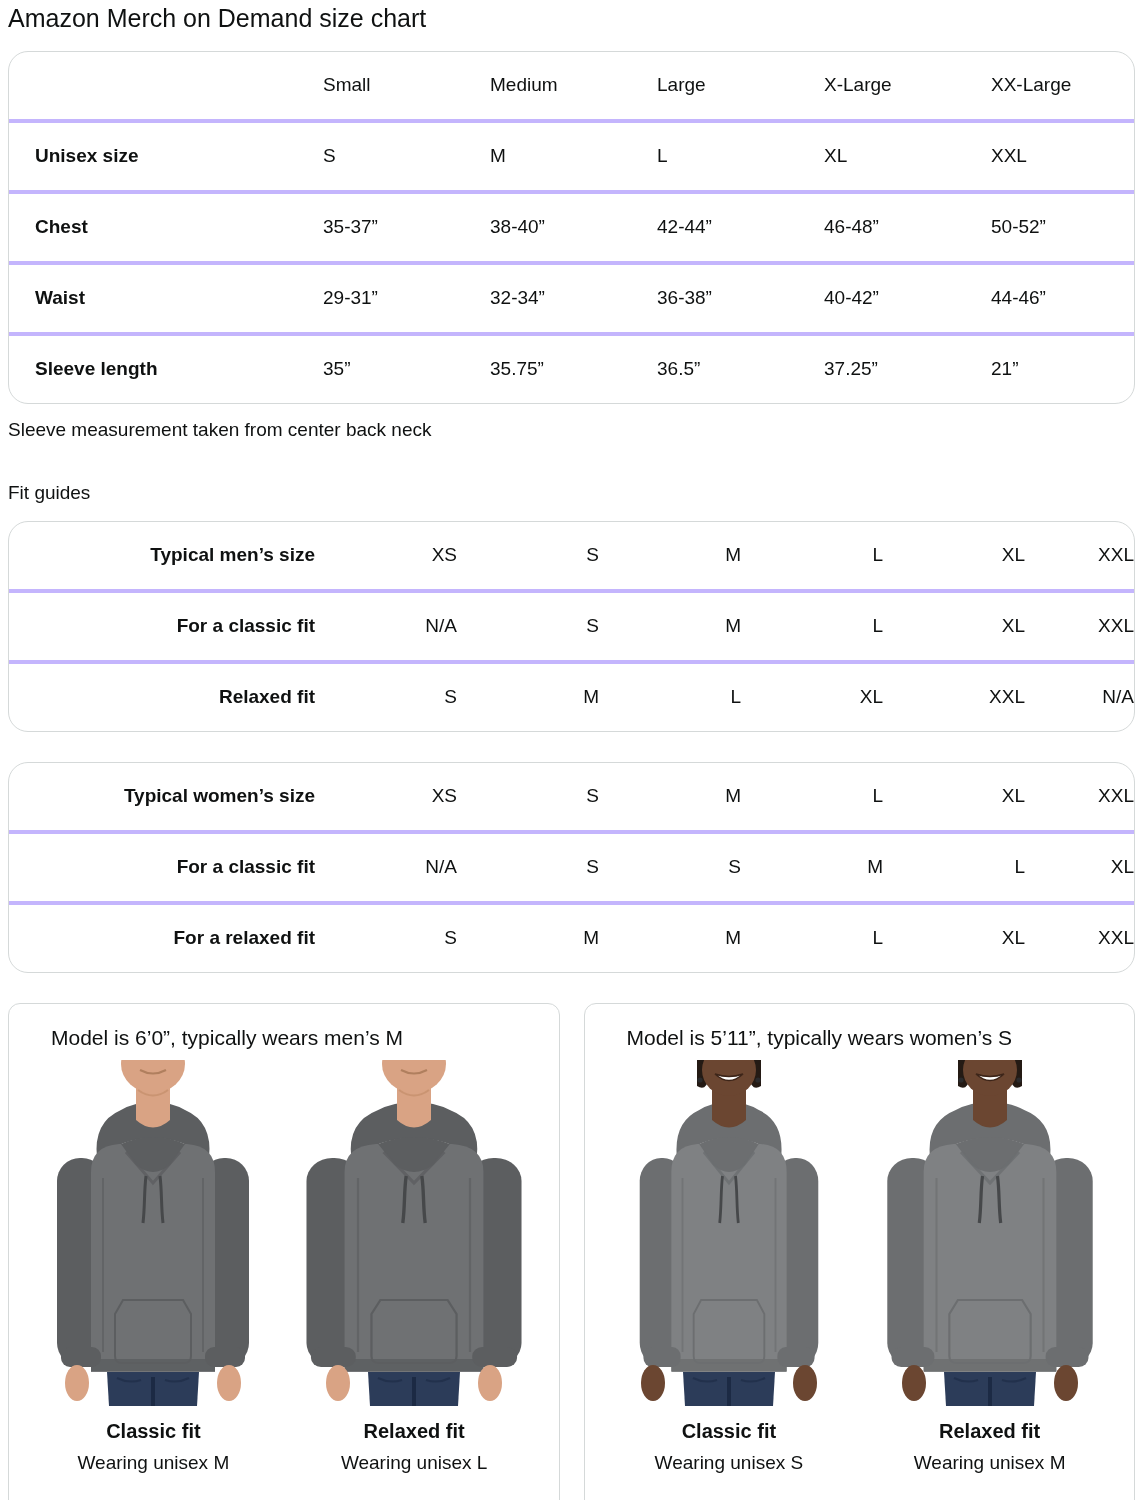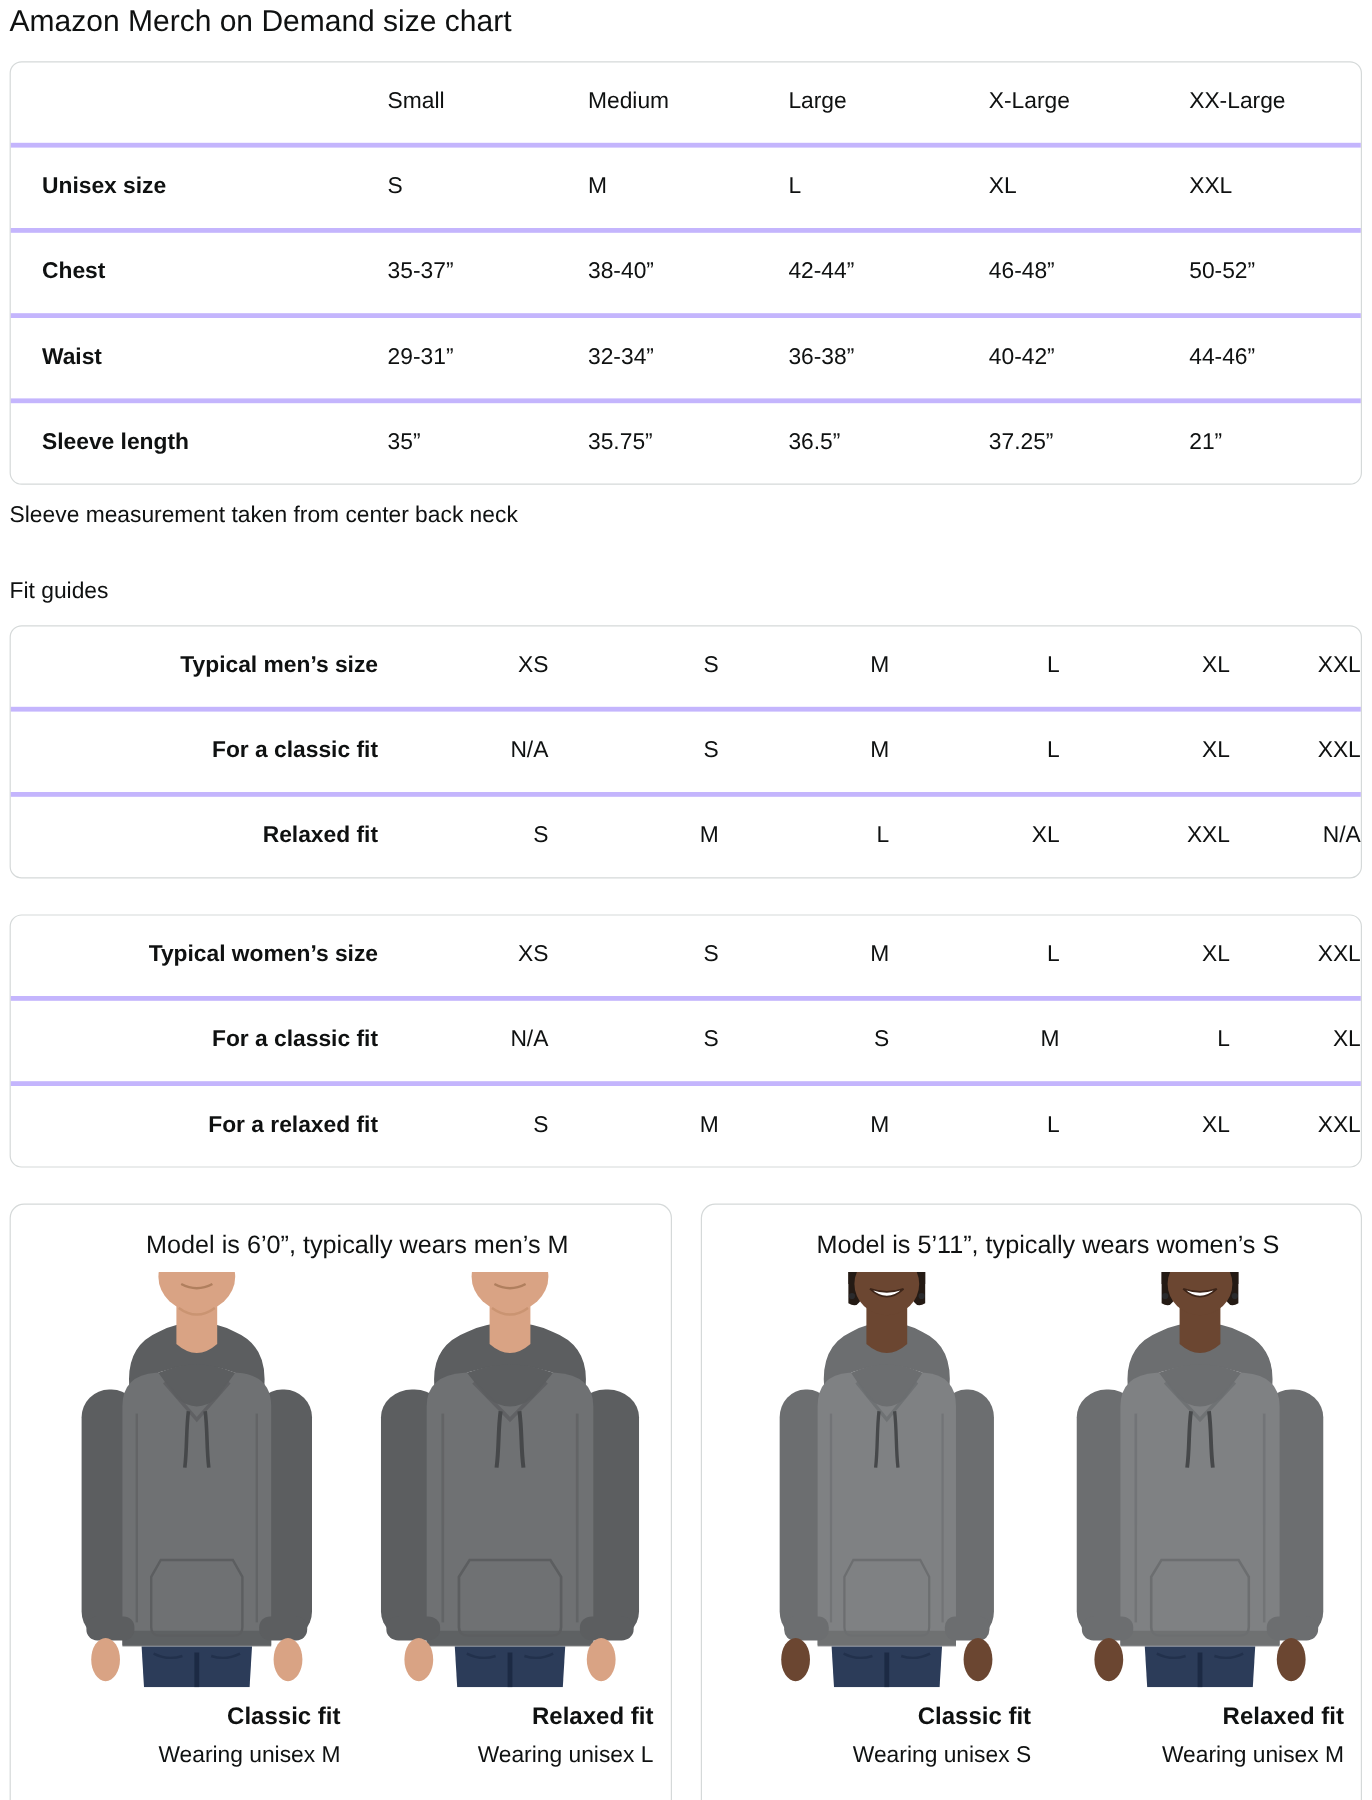--- a/index.html
+++ b/index.html
@@ -6,21 +6,21 @@
   body {
     width:1143px; height:1500px; overflow:hidden;
     font-family:"Liberation Sans", sans-serif;
     color:#0f1111; box-sizing:border-box;
   }
   .page { padding:3px 8px 0 8px; }
 
   .page-title { font-size:25px; font-weight:400; margin:0 0 17px 0; line-height:1.25; }
 
   .sc-table {
-    border:1px solid #d5d9d9; border-radius:10px;
+    border:1px solid #d5d9d9; border-radius:20px;
     background:#fff;
   }
   .trow {
     display:grid; min-height:67px; align-items:center;
     font-size:19px; line-height:1.2;
   }
   .t5 .trow { grid-template-columns:306px 167px 167px 167px 167px auto; }
   .t6 .trow { grid-template-columns:306px 142px 142px 142px 142px 142px auto;text-align:right; }
   .trow + .trow { border-top:4px solid #c4b5fd; }
   .trow .lbl { font-weight:700; padding-left:26px; }
@@ -32,23 +32,23 @@
   .section-heading { font-size:19px; font-weight:400; margin:41px 0 17px 0; }
 
   .gap30 { height:30px; }
 
   .cards { display:flex; gap:24px; margin-top:30px; }
   .card {
     flex:1; border:1px solid #d5d9d9; border-radius:12px;
     padding:20px 14px 22px 14px; box-sizing:border-box; min-height:524px;
     background:#fff;
   }
-  .card-title { font-size:21px; font-weight:400; margin:2px 0 10px 28px;text-align:center; }
+  .card-title { font-size:21px; font-weight:400; margin:2px 0 10px 28px; }
   .figures { display:flex; }
-  .figure { flex:1; display:flex; flex-direction:column; align-items:flex-end; }
+  .figure { flex:1; display:flex; flex-direction:column; align-items:center; }
   .model-photo { height:346px; display:flex; align-items:flex-end; justify-content:center; }
   .model-photo svg { height:346px; width:auto; display:block; }
   .fit-name { font-size:20px; font-weight:700; margin-top:14px; text-align:center; }
   .wearing { font-size:19px; margin-top:9px; text-align:center; }
 </style>
 </head>
 <body>
 
 <div class="page">
 

